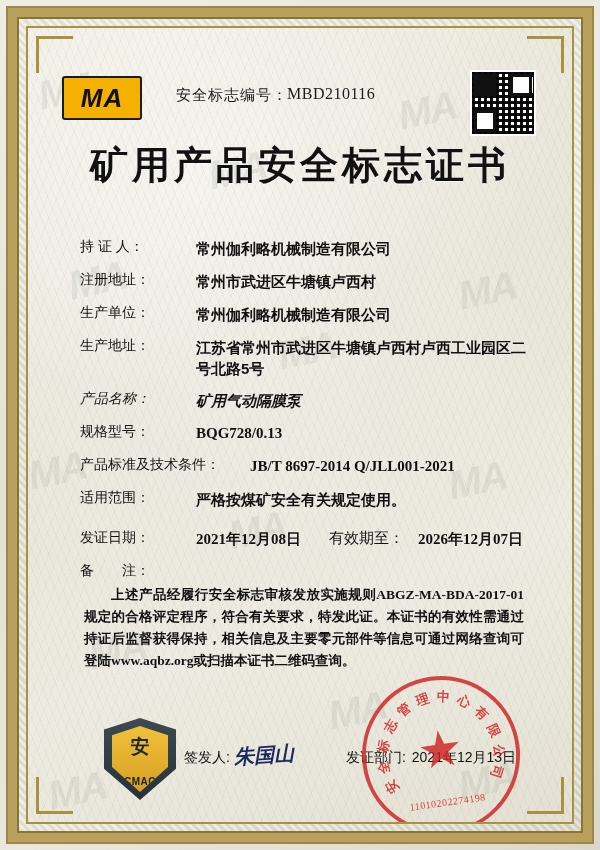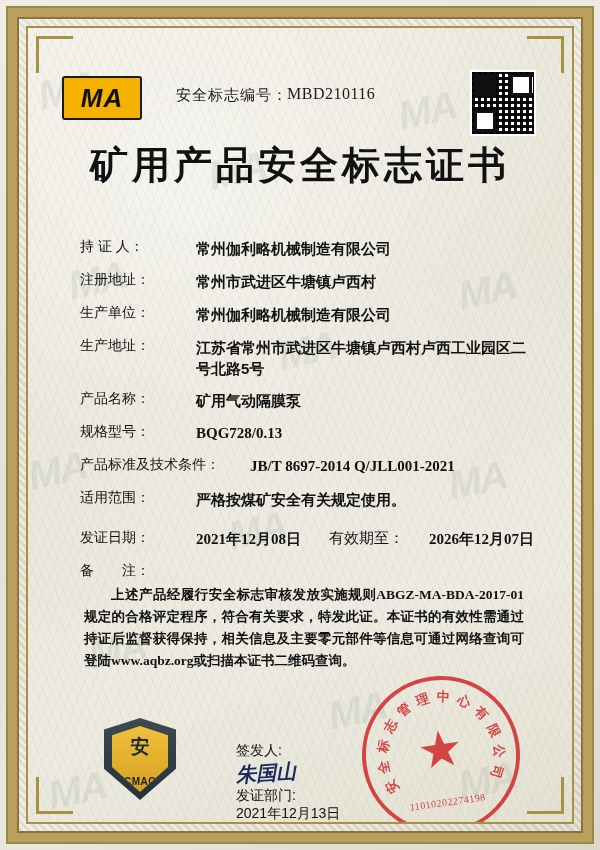--- a/index.html
+++ b/index.html
@@ -245,21 +245,20 @@
   
   .sign-row {
     position: absolute;
     left: 156px;
     top: 714px;
     right: 40px;
     display: flex;
     align-items: baseline;
     font-size: 14px;
     color: #111;
-    flex-direction: column;
   }
   .sign-row .sig-label { white-space: nowrap; }
   .sig-hand {
     font-family: "Liberation Serif", serif;
     font-size: 20px;
     font-style: italic;
     color: #1b2a5e;
     margin-left: 4px;
     transform: rotate(-4deg);
     display: inline-block;
@@ -376,42 +375,42 @@
         <div class="val">常州市武进区牛塘镇卢西村</div>
       </div>
       <div class="row">
         <div class="lbl">生产单位：</div>
         <div class="val">常州伽利略机械制造有限公司</div>
       </div>
       <div class="row">
         <div class="lbl">生产地址：</div>
         <div class="val">江苏省常州市武进区牛塘镇卢西村卢西工业园区二号北路5号</div>
       </div>
-      <div class="row" style="margin-top:2px;">
+      <div class="row" style="margin-top:2px;font-style:italic;">
         <div class="lbl">产品名称：</div>
         <div class="val">矿用气动隔膜泵</div>
       </div>
       <div class="row">
         <div class="lbl">规格型号：</div>
         <div class="val serif">BQG728/0.13</div>
       </div>
       <div class="row">
         <div class="lbl" style="width:170px;flex:0 0 170px;">产品标准及技术条件：</div>
         <div class="val serif">JB/T 8697-2014   Q/JLL001-2021</div>
       </div>
       <div class="row">
         <div class="lbl">适用范围：</div>
         <div class="val">严格按煤矿安全有关规定使用。</div>
       </div>
 
       <div class="row dates" style="margin-top:18px;">
         <div class="lbl">发证日期：</div>
         <div class="val serif" style="flex:0 0 auto;">2021年12月08日</div>
         <div class="inline-lbl">有效期至：</div>
-        <div class="val serif" style="flex:0 0 auto;margin-left:25px;">2026年12月07日</div>
+        <div class="val serif" style="flex:0 0 auto;margin-left:14px;">2026年12月07日</div>
       </div>
 
       <div class="row">
         <div class="lbl">备　　注：</div>
         <div class="val"></div>
       </div>
     </div>
 
     <div class="note">
       <p>上述产品经履行安全标志审核发放实施规则ABGZ-MA-BDA-2017-01规定的合格评定程序，符合有关要求，特发此证。本证书的有效性需通过持证后监督获得保持，相关信息及主要零元部件等信息可通过网络查询可登陆www.aqbz.org或扫描本证书二维码查询。</p>

